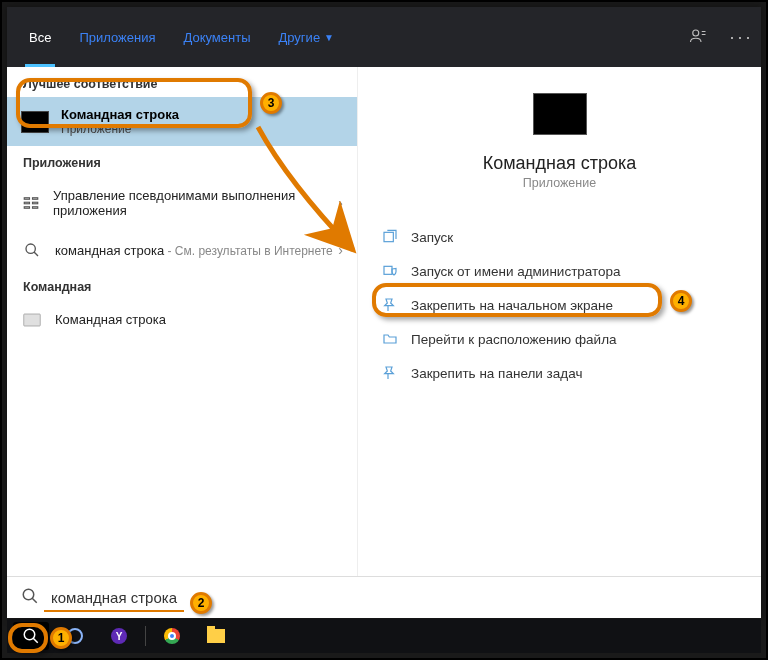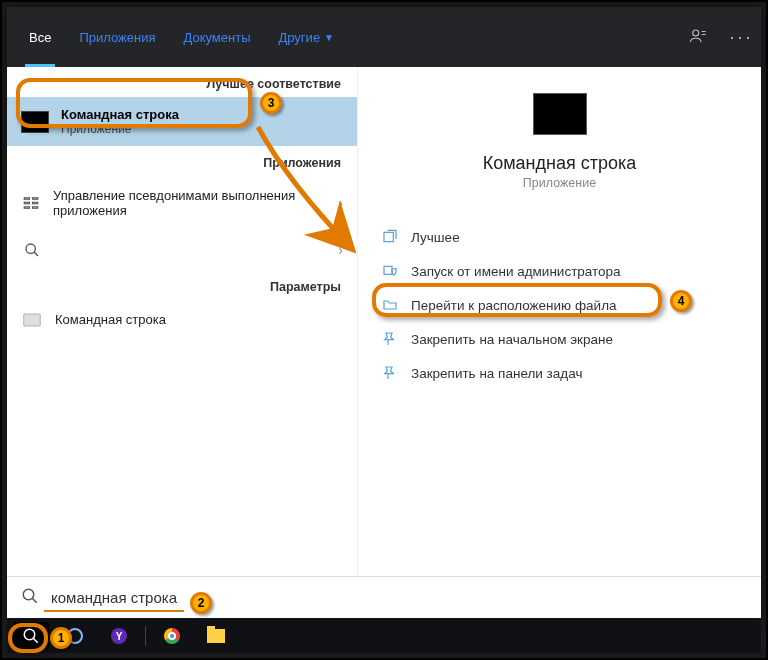--- a/index.html
+++ b/index.html
@@ -39,21 +39,21 @@
   .chev { margin-left:4px; font-size:10px; }
   .tabs-right { margin-left:auto; display:flex; gap:22px; align-items:center; color:#c0c0c0; }
   .feedback-icon svg { width:18px; height:18px; }
   .ellipsis { font-size:18px; letter-spacing:2px; }
 
   .body-area { flex:1; display:flex; overflow:hidden; }
   .left-pane { width: 350px; display:flex; flex-direction:column; font-size:13px; color:#333; }
   .right-pane { flex:1; border-left:1px solid #eee; display:flex; flex-direction:column; align-items:center; padding-top:26px; }
 
   .section-header {
-    padding: 10px 16px 6px; font-size:12.5px; color:#333; font-weight:600;text-align:right;
+    padding: 10px 16px 6px; font-size:12.5px; color:#333; font-weight:600;
   }
   .best-match {
     display:flex; align-items:center; gap:12px;
     background:#b3d4e8; padding:10px 14px; position:relative;
   }
   .best-match .thumb {
     width:28px; height:22px; background:#000; border:1px solid #444;
   }
   .bm-text .title { font-weight:600; color:#000; }
   .bm-text .sub { font-size:12px; color:#4a4a4a; }
@@ -170,24 +170,27 @@
         <div class="chevron-right">›</div>
       </div>
 
       <div class="list-item">
         <div class="ico">
           <svg width="16" height="16" viewBox="0 0 24 24" fill="none" stroke="currentColor" stroke-width="2">
               <circle cx="10" cy="10" r="7"></circle>
               <line x1="21" y1="21" x2="15" y2="15"></line>
             </svg>
         </div>
+        <div class="txt">
+          <span class="main">командная строка</span><span class="inline-sub"> - См. результаты в Интернете</span>
+        </div>
         <div class="chevron-right">›</div>
       </div>
 
-      <div class="section-header">Параметры</div>
+      <div class="section-header">Командная</div>
       <div class="list-item">
         <div class="ico">
           <svg width="18" height="14" viewBox="0 0 24 18" fill="#e0e0e0" stroke="#999">
               <rect x="1" y="1" width="22" height="16" rx="1"></rect>
             </svg>
         </div>
         <div class="txt">
             <div class="main">Командная строка</div>
           </div>
       </div>
@@ -200,47 +203,47 @@
       <div class="right-sub">Приложение</div>
 
       <div class="actions">
         <div class="action">
           <span class="aico">
               <svg viewBox="0 0 24 24" width="16" height="16" fill="none" stroke="currentColor" stroke-width="1.8">
                 <rect x="3" y="5" width="14" height="14"></rect>
                 <path d="M8 2h13v13"></path>
               </svg>
             </span>
-          <span>Лучшее</span>
+          <span>Запуск</span>
         </div>
         <div class="action">
           <span class="aico">
               <svg viewBox="0 0 24 24" width="16" height="16" fill="none" stroke="currentColor" stroke-width="1.8">
                 <rect x="3" y="5" width="12" height="12"></rect>
                 <path d="M15 9l6-1v5c0 3-3 5-3 5s-3-2-3-5z"></path>
               </svg>
             </span>
           <span>Запуск от имени администратора</span>
         </div>
         <div class="action">
           <span class="aico">
               <svg viewBox="0 0 24 24" width="16" height="16" fill="none" stroke="currentColor" stroke-width="1.8">
-                <path d="M3 6h6l2 3h10v9H3z"></path>
-              </svg>
-            </span>
-          <span>Перейти к расположению файла</span>
-        </div>
-        <div class="action">
-          <span class="aico">
-              <svg viewBox="0 0 24 24" width="16" height="16" fill="none" stroke="currentColor" stroke-width="1.8">
                 <path d="M6 3h9l-2 6 4 4H4l4-4z"></path>
                 <line x1="9" y1="13" x2="9" y2="21"></line>
               </svg>
             </span>
           <span>Закрепить на начальном экране</span>
+        </div>
+        <div class="action">
+          <span class="aico">
+              <svg viewBox="0 0 24 24" width="16" height="16" fill="none" stroke="currentColor" stroke-width="1.8">
+                <path d="M3 6h6l2 3h10v9H3z"></path>
+              </svg>
+            </span>
+          <span>Перейти к расположению файла</span>
         </div>
         <div class="action">
           <span class="aico">
               <svg viewBox="0 0 24 24" width="16" height="16" fill="none" stroke="currentColor" stroke-width="1.8">
                 <path d="M6 3h9l-2 6 4 4H4l4-4z"></path>
                 <line x1="9" y1="13" x2="9" y2="21"></line>
               </svg>
             </span>
           <span>Закрепить на панели задач</span>
         </div>

